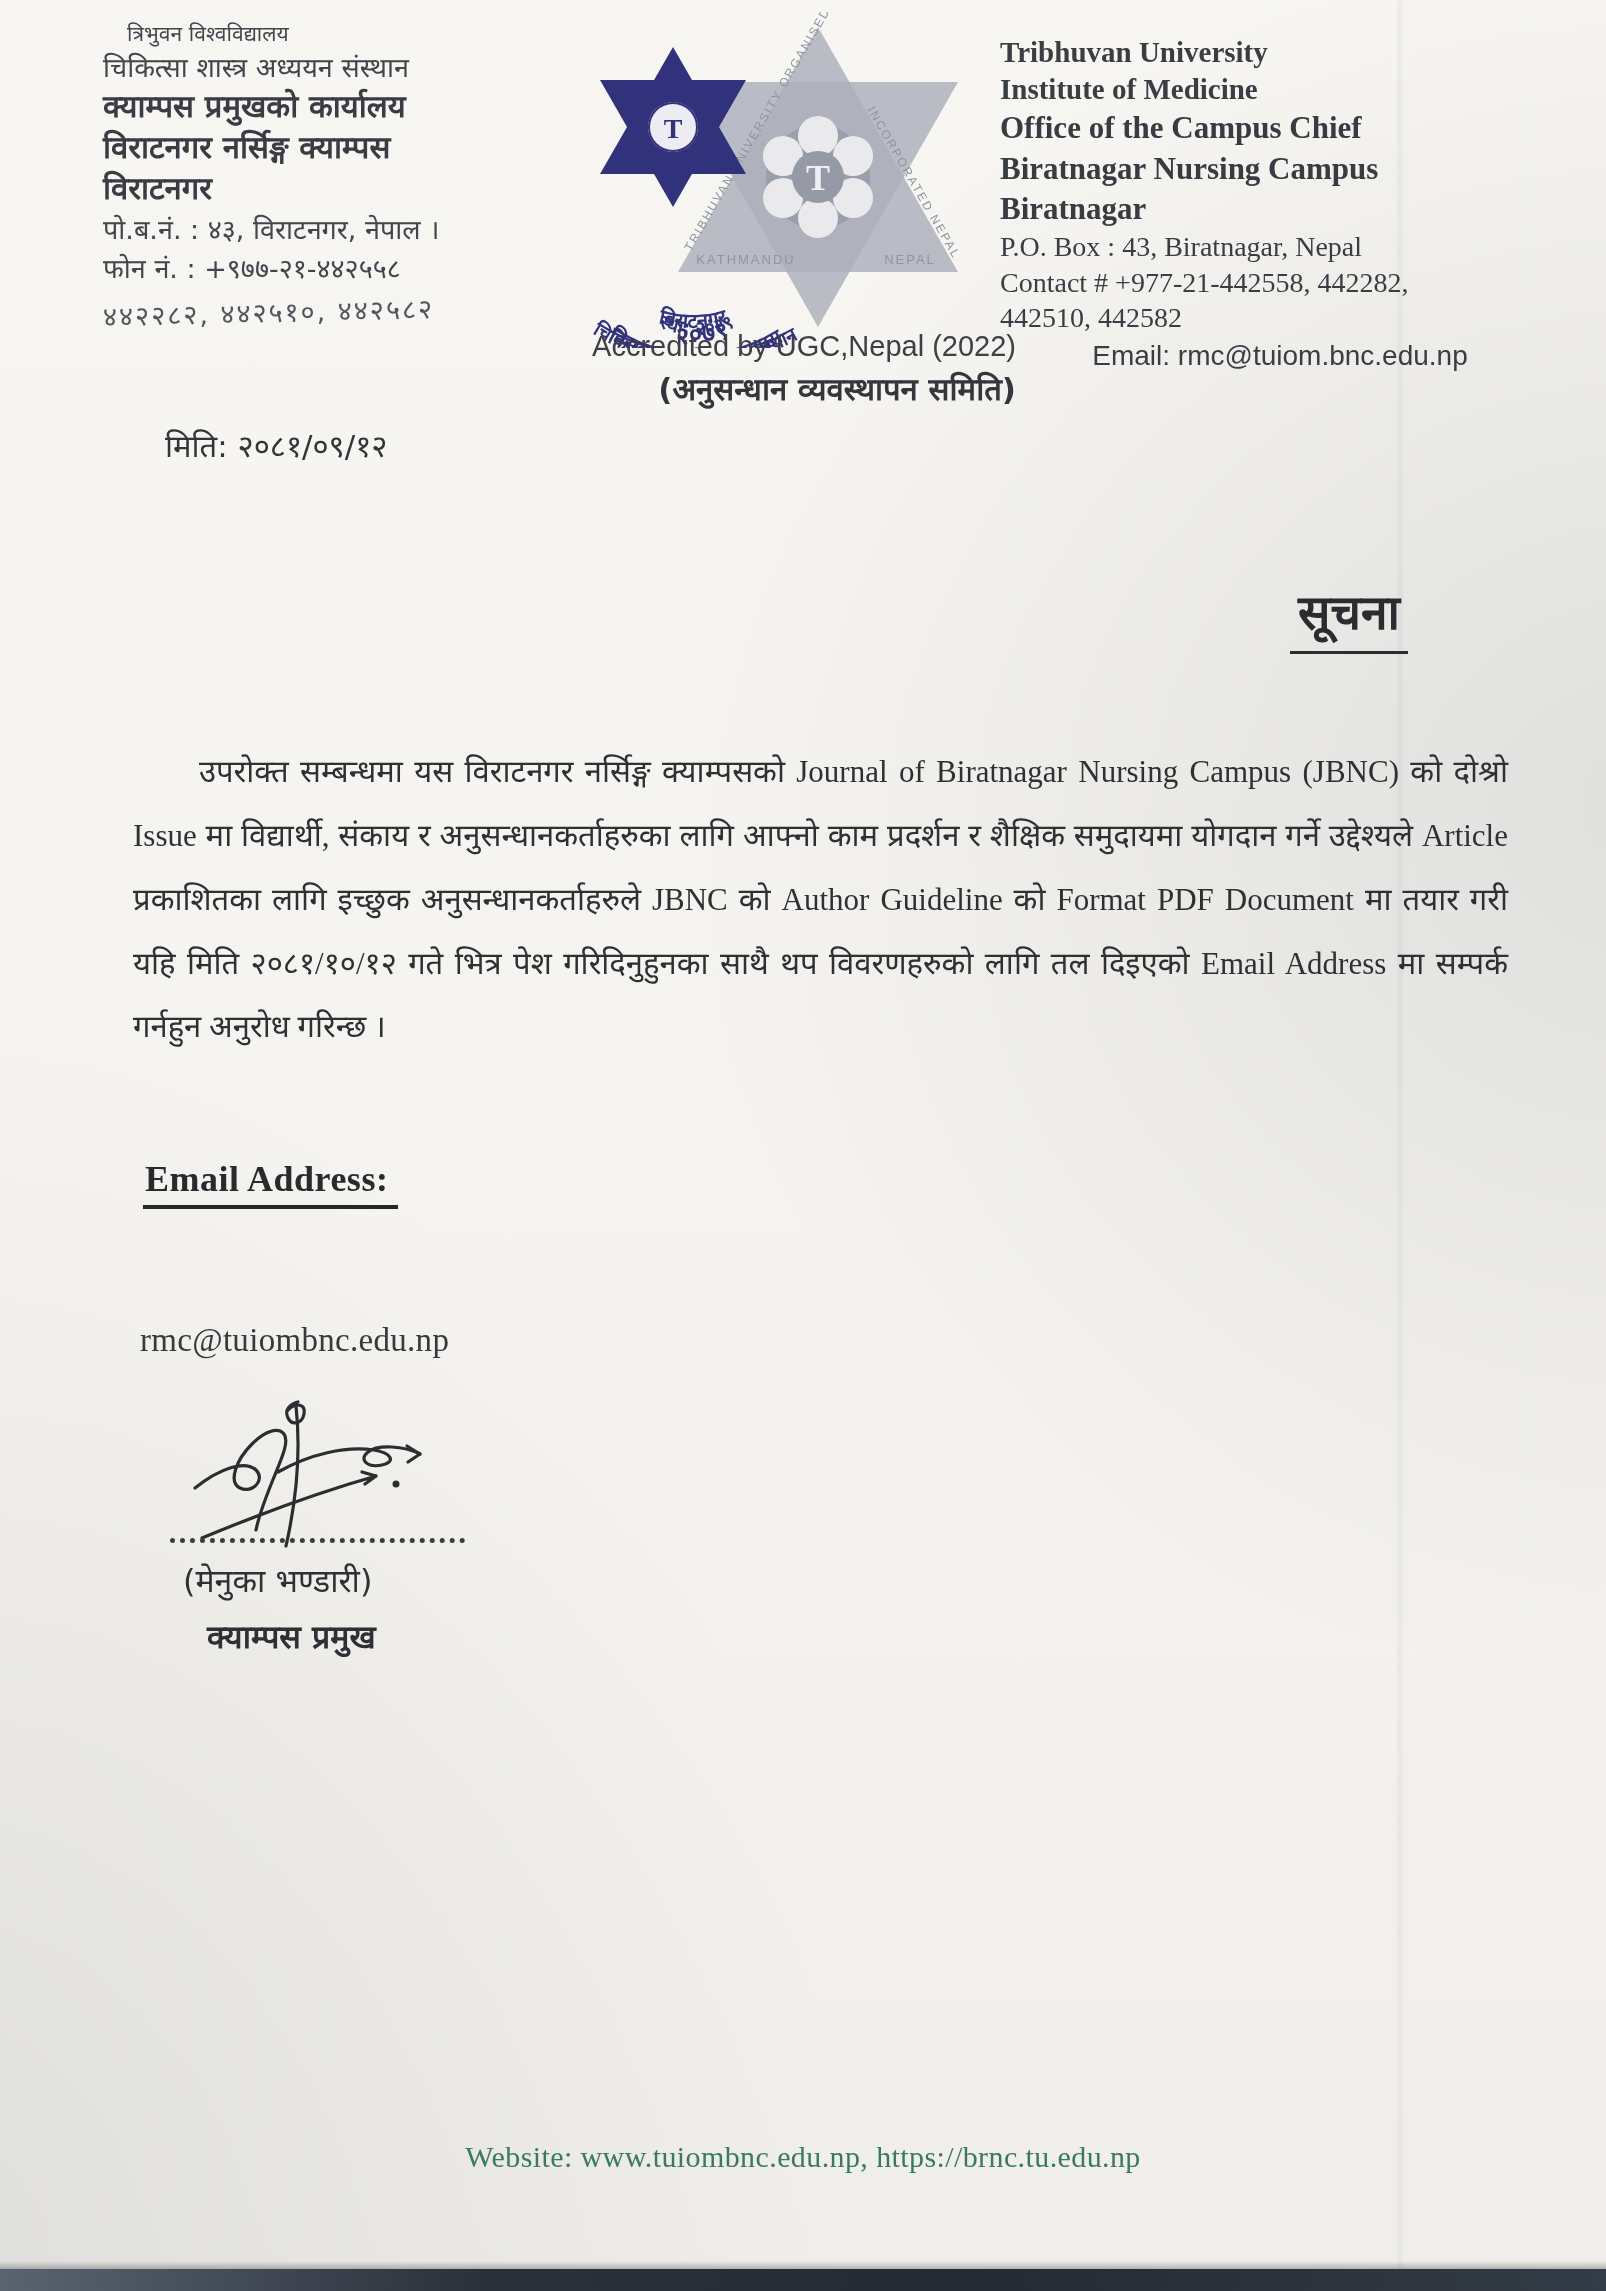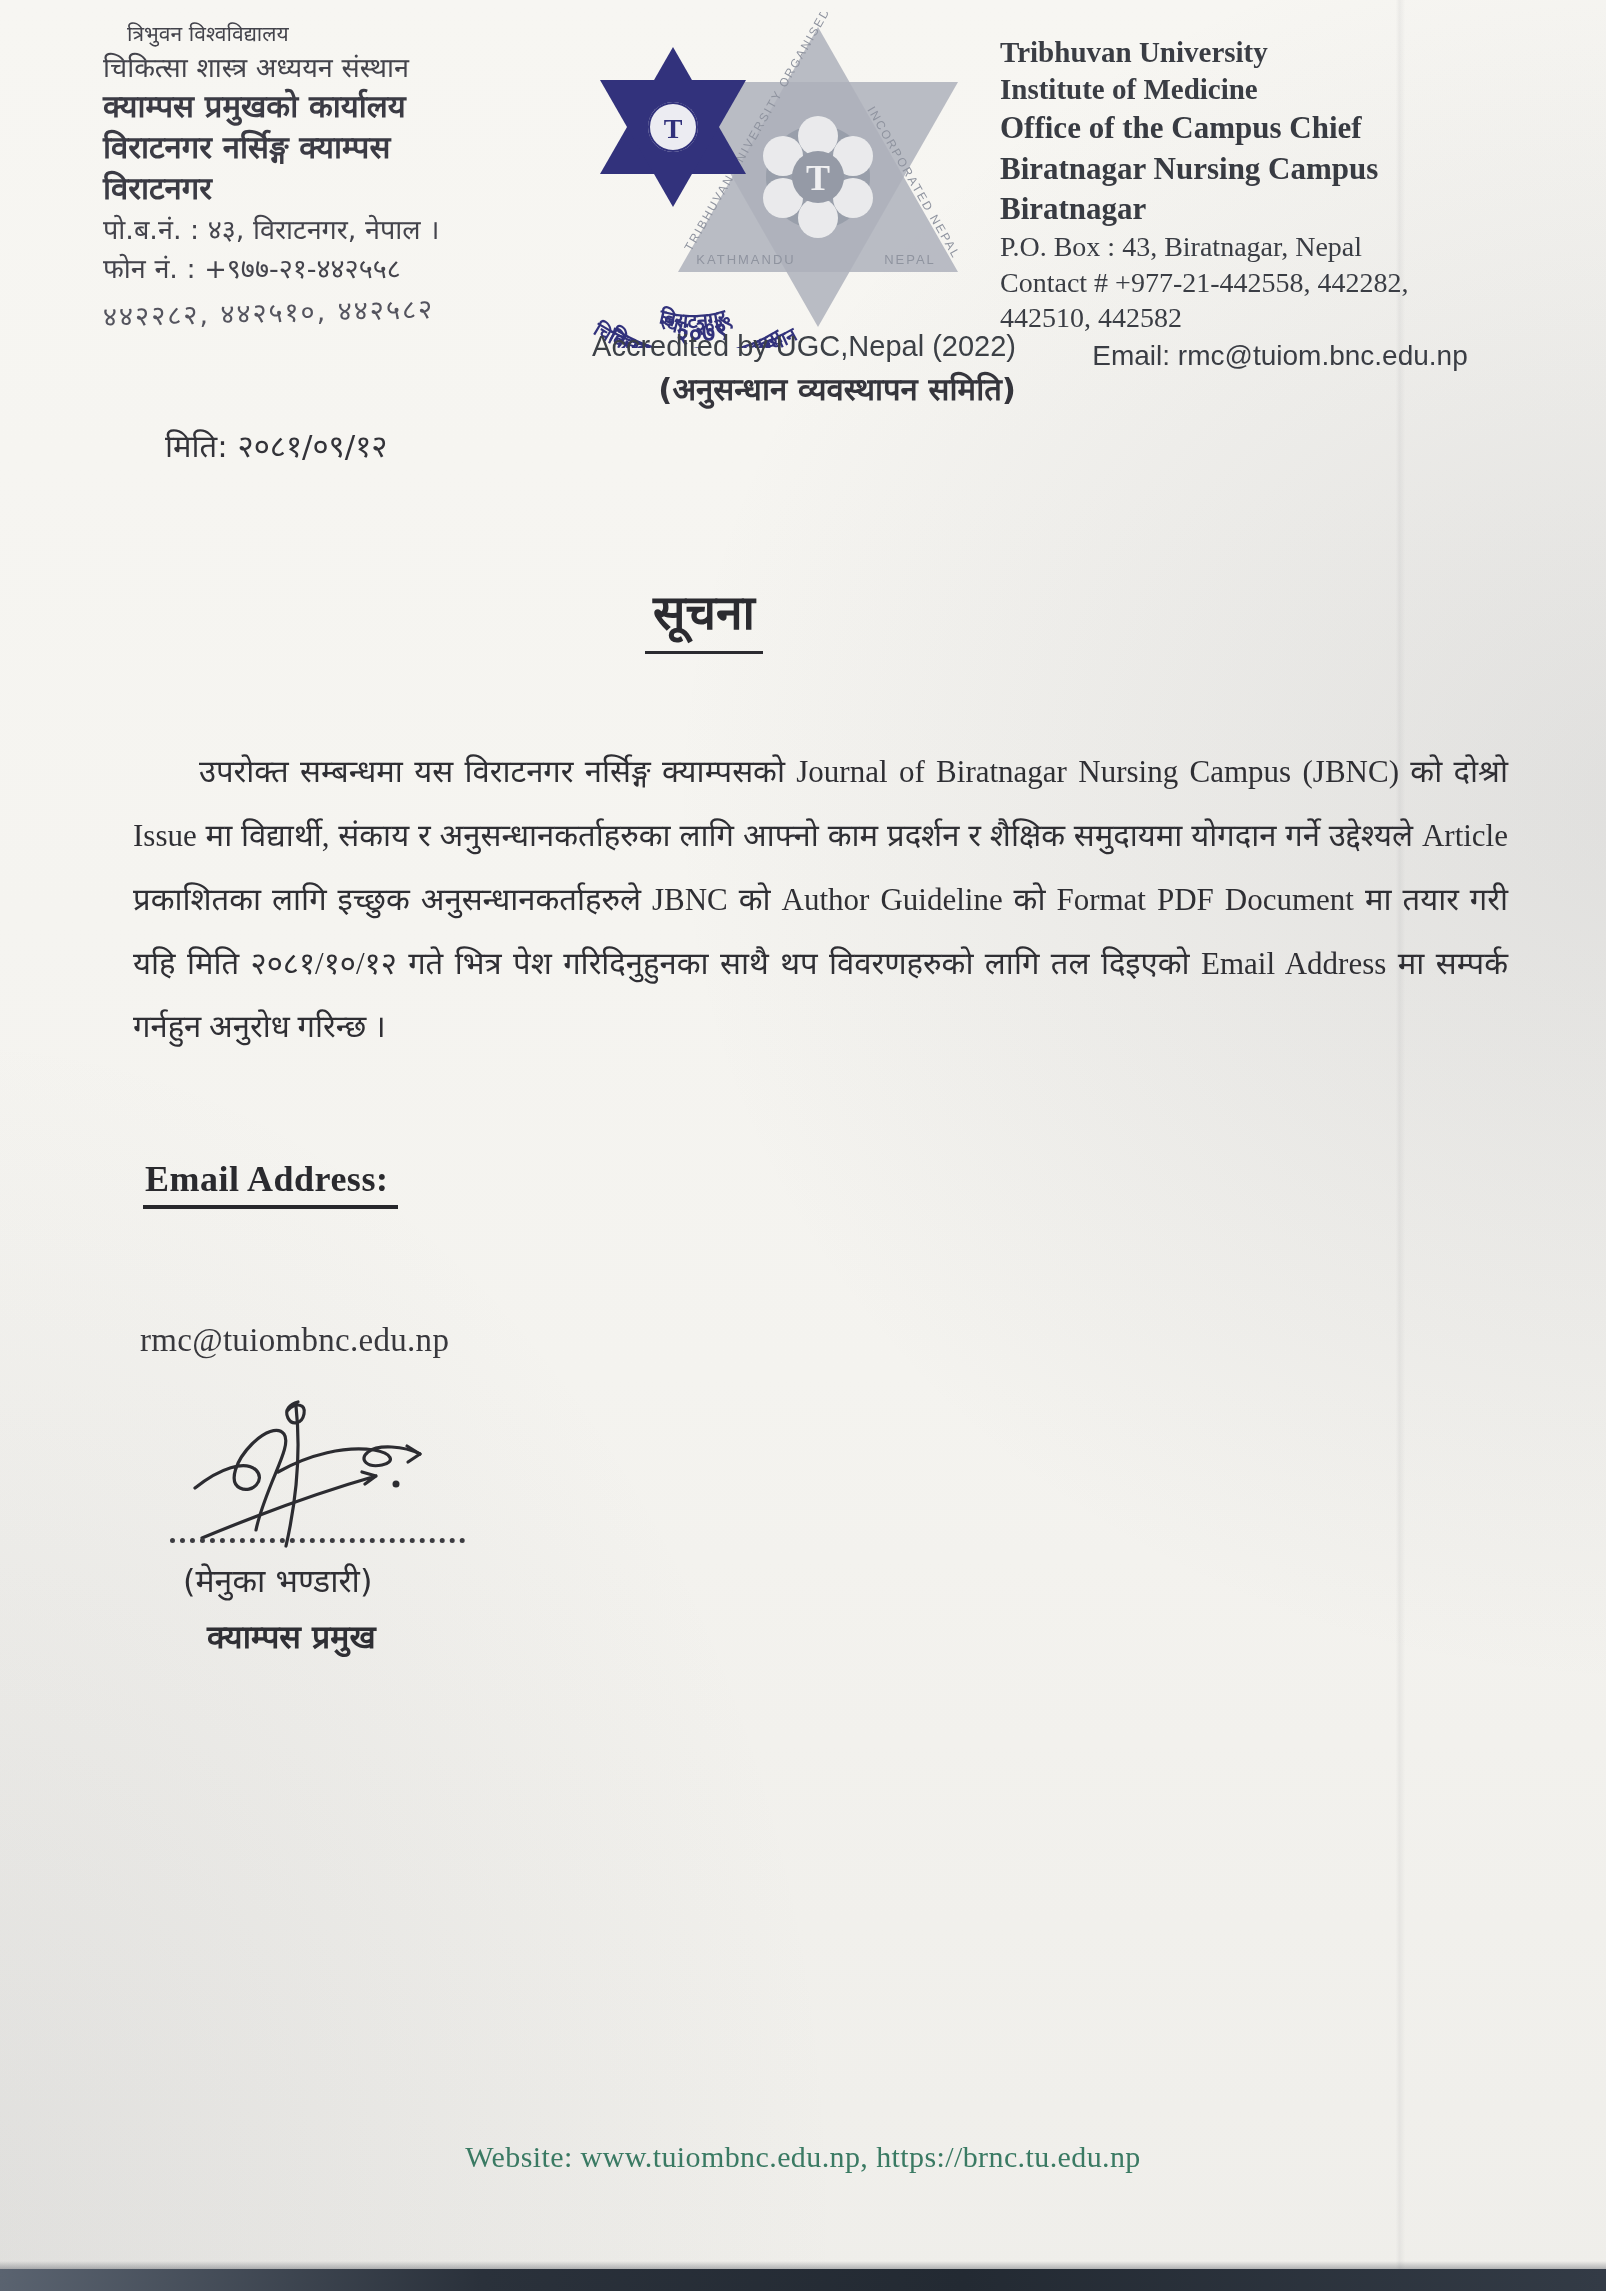--- a/index.html
+++ b/index.html
@@ -43,21 +43,21 @@
   .gray{fill:var(--watermark-gray,#a8acb7);}
   .arc-txt{font-family:"DejaVu Sans","Liberation Sans",sans-serif;font-weight:700;}
   .wm-edge{font-family:"Liberation Sans",sans-serif;letter-spacing:2px;fill:#878c99;}
   
   .accr{left:456px;top:330px;width:560px;text-align:right;}
   .accr .a1{font-family:"Liberation Sans",sans-serif;font-size:29px;color:#3c4046;}
   .accr .a2{font-family:"DejaVu Sans",sans-serif;font-size:31px;font-weight:700;color:#35353c;margin-top:4px;}
   
   .date{left:165px;top:424px;font-size:31px;color:#333339;
     font-family:"DejaVu Sans","Liberation Sans",sans-serif;}
-  .title-wrap{left:0;top:578px;width:1408px;text-align:center;}
+  .title-wrap{left:0;top:578px;width:1408px;text-align:right;}
   .title-wrap .t{
     display:inline-block;font-size:48px;font-weight:700;color:#2b2b30;
     font-family:"DejaVu Sans",sans-serif;
     border-bottom:3px solid #2b2b30;padding:0 8px 8px 8px;}
   .body-text{
     left:133px;top:740px;width:1375px;
     font-size:31px;line-height:2.06;text-align:justify;text-indent:66px;
     color:#2f2f34;font-family:"Liberation Serif","DejaVu Sans",serif;}
   .email-head{
     left:143px;top:1158px;

